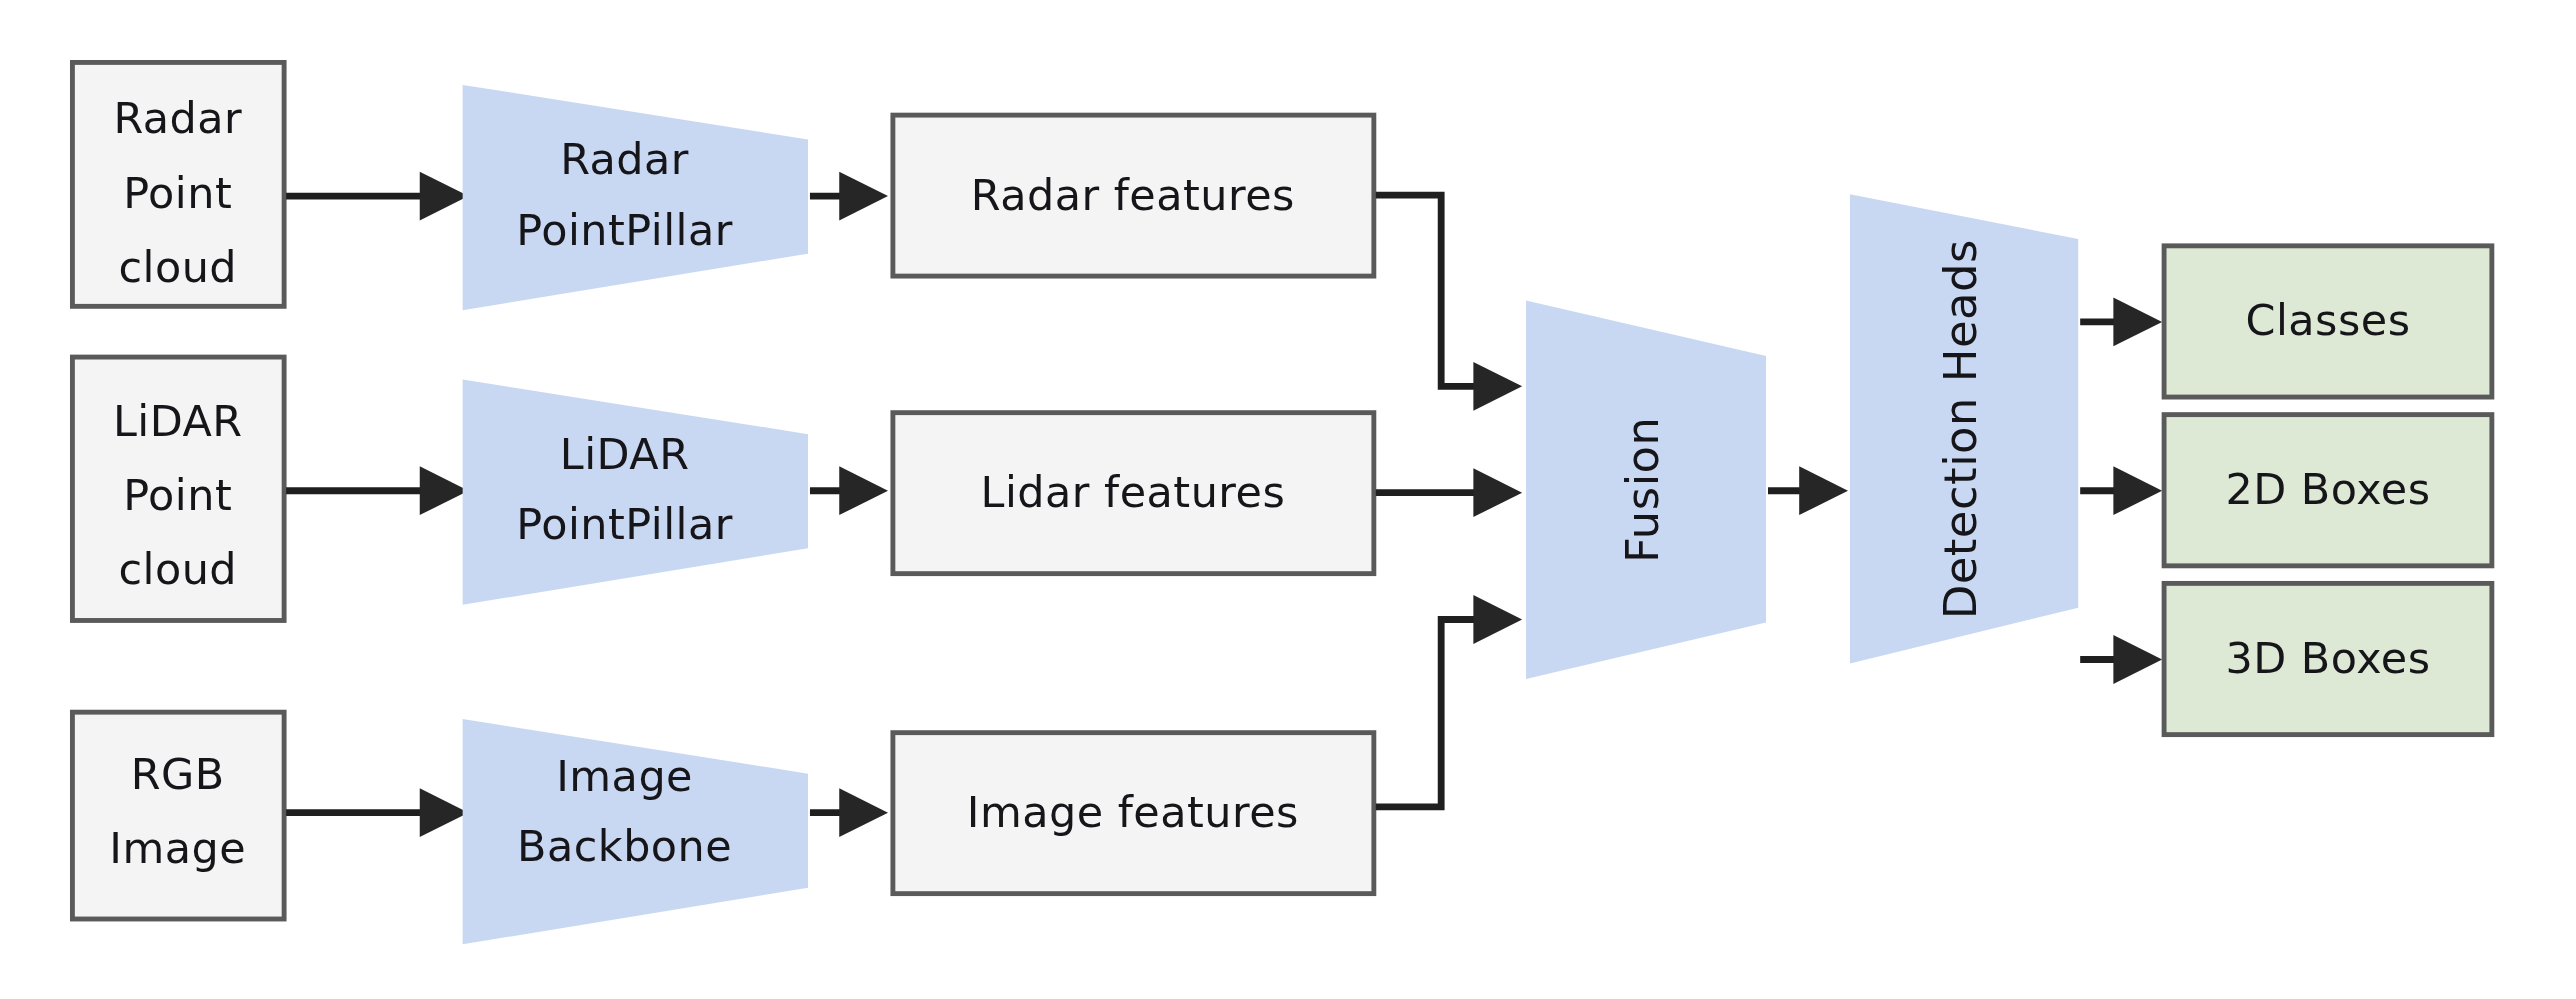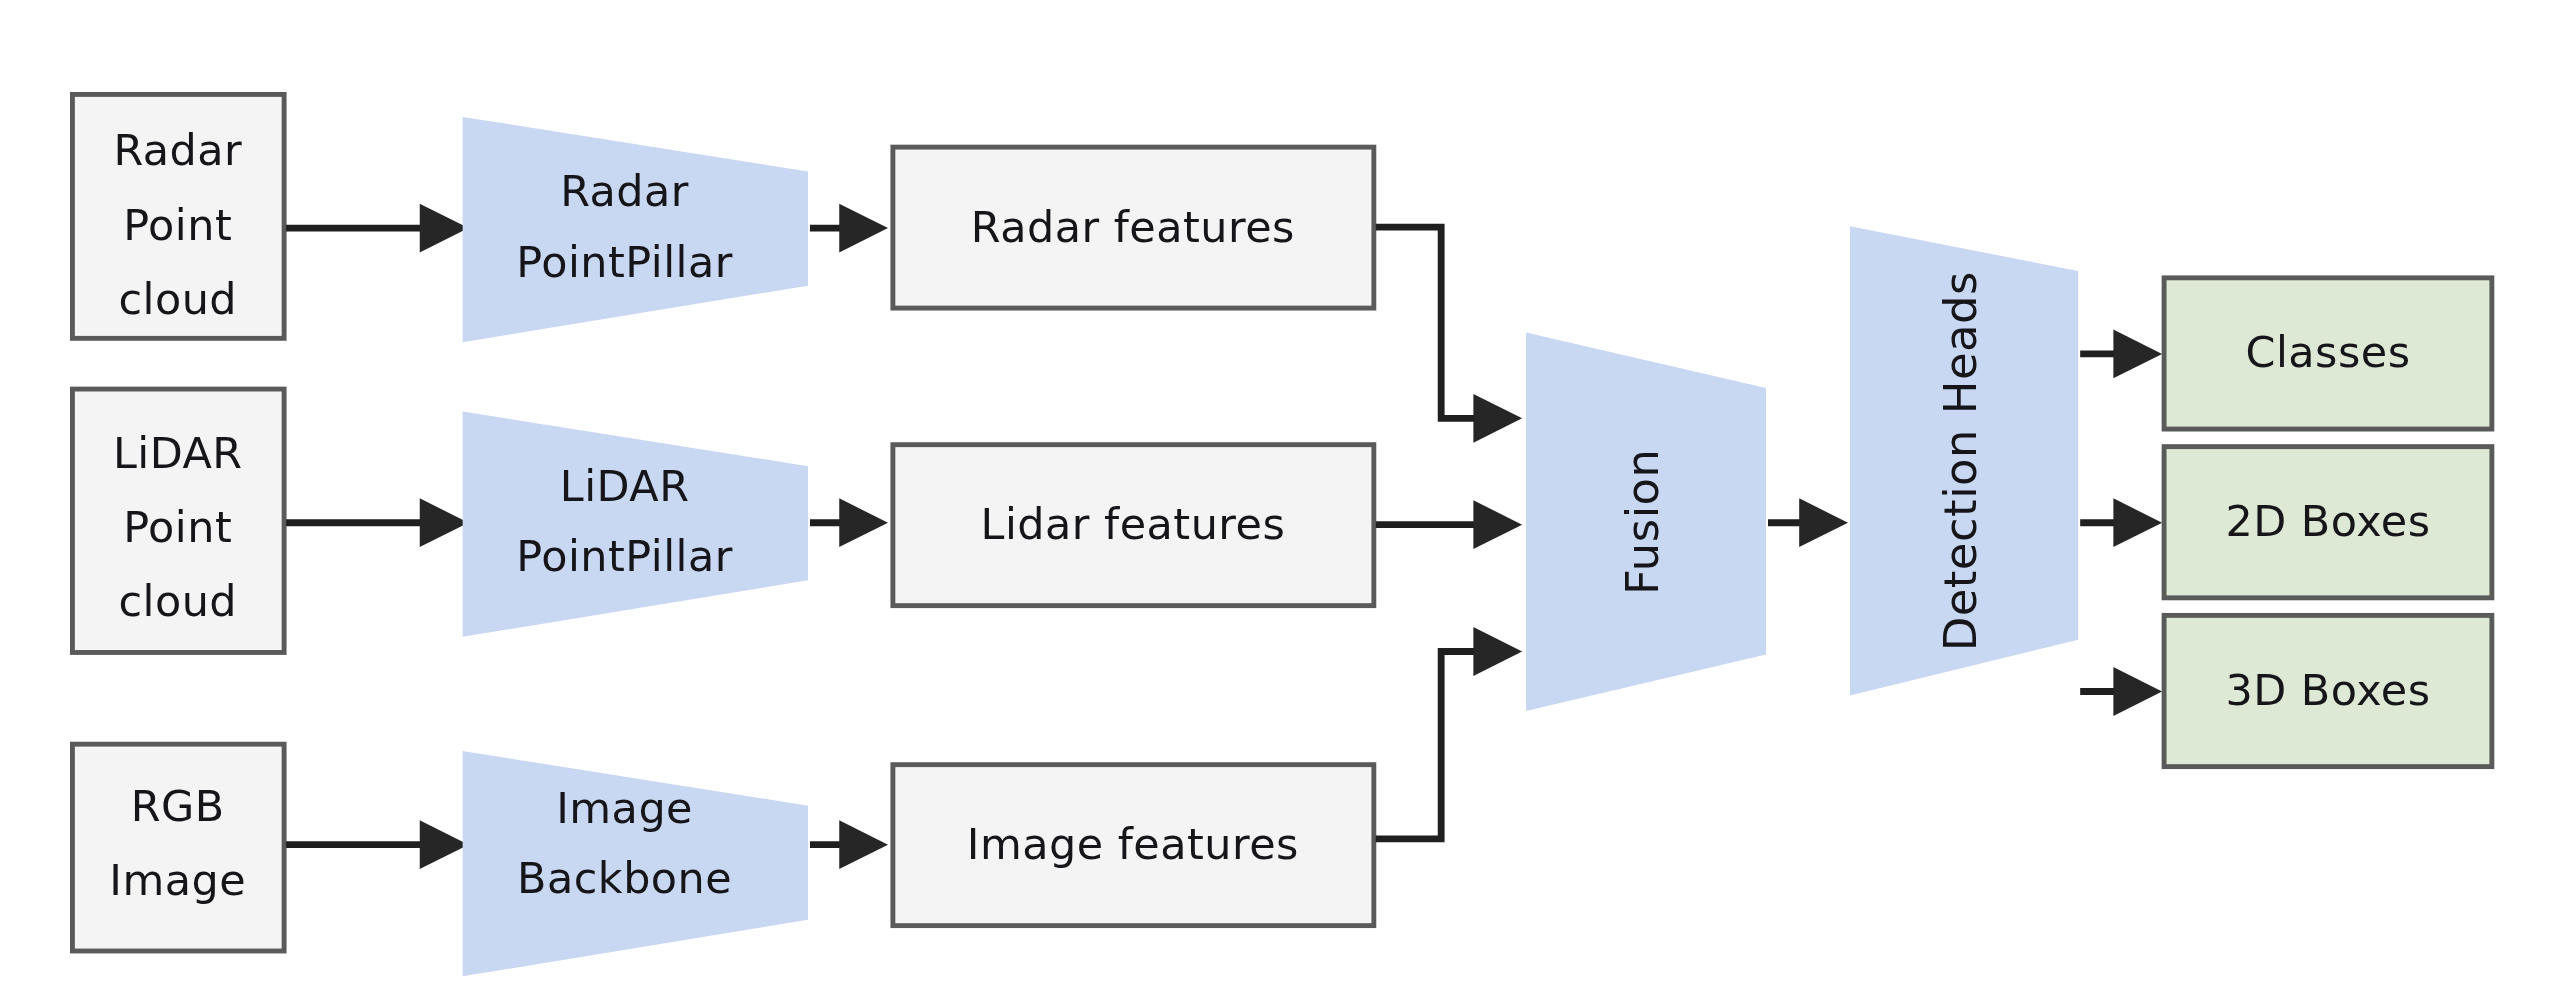--- a/index.html
+++ b/index.html
@@ -11,21 +11,20 @@
     width: 2576px;
     height: 999px;
     overflow: hidden;
     font-family: "DejaVu Sans", "Liberation Sans", sans-serif;
   }
   #diagram-root {
     position: relative;
     width: 2576px;
     height: 944px;
     background: #ffffff;
-    margin-top: 32px;
   }
   svg#flow {
     display: block;
     width: 2576px;
     height: 999px;
   }
   .node-rect-gray {
     fill: #f4f4f4;
     stroke: #5a5a5a;
     stroke-width: 5;

